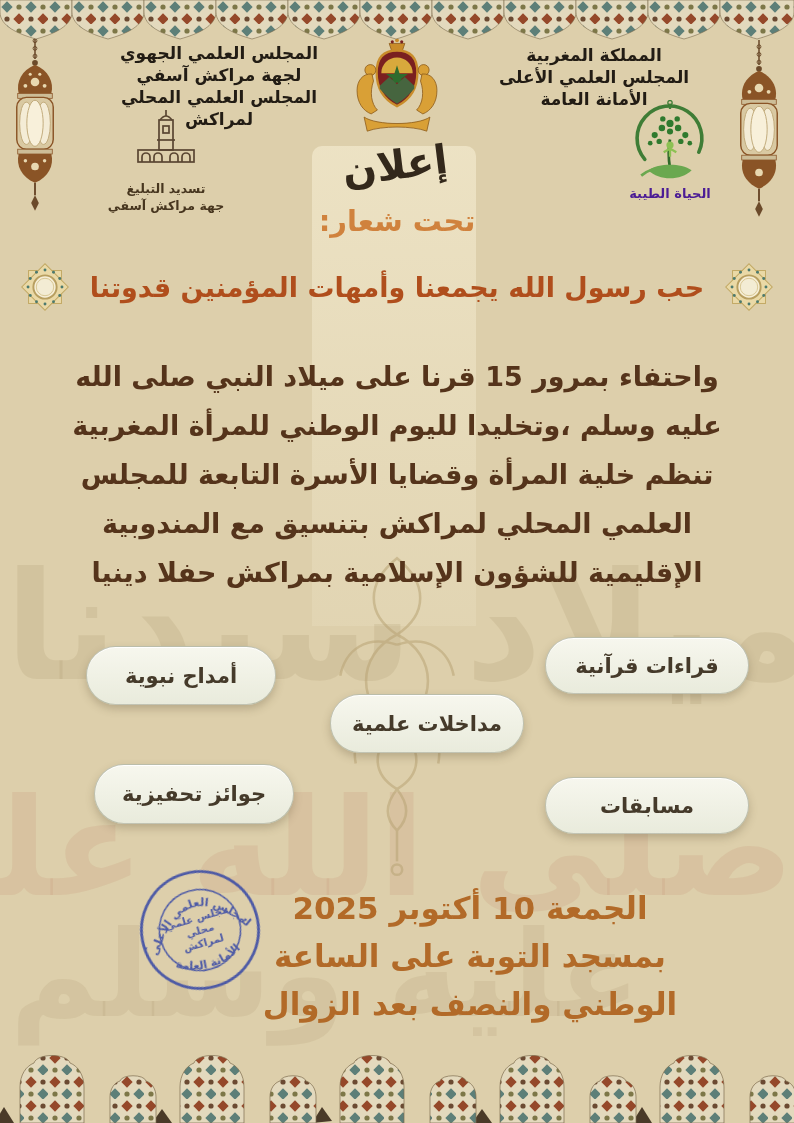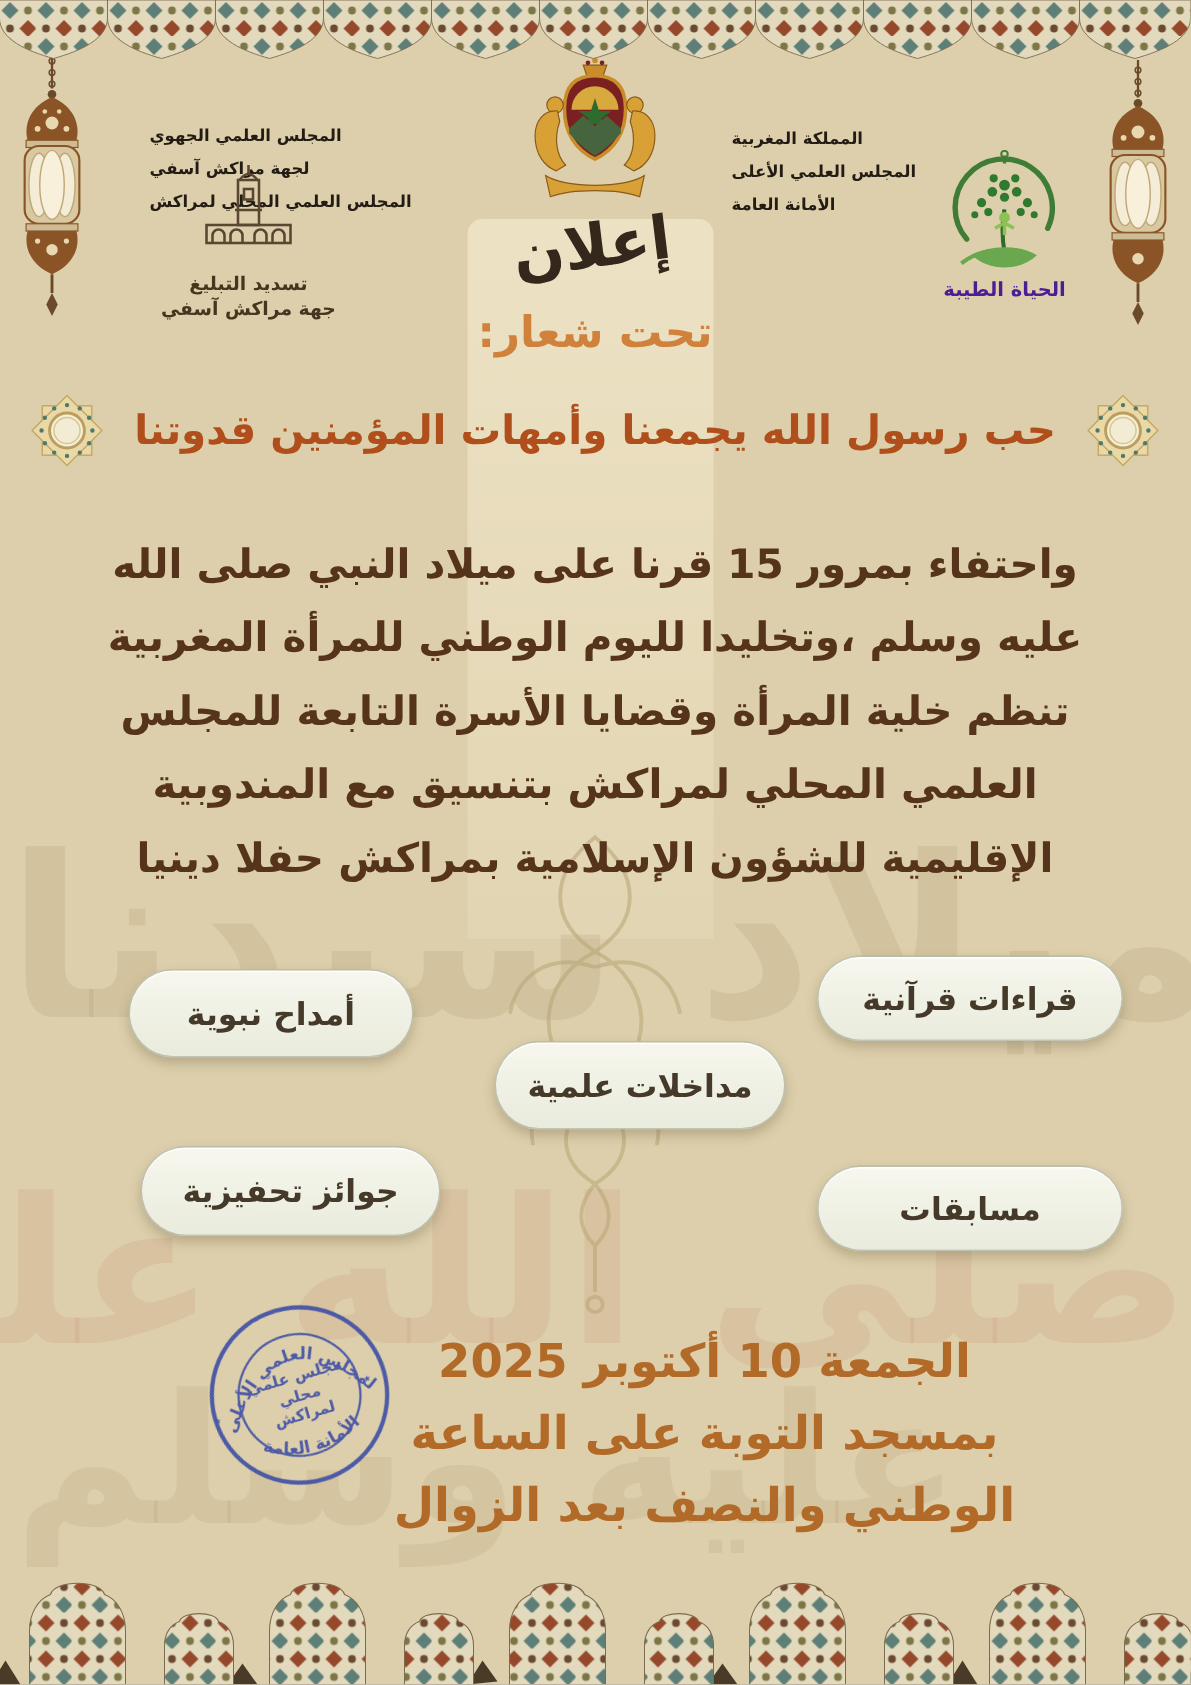--- a/index.html
+++ b/index.html
@@ -16,21 +16,21 @@
   .ghost-1{left:-10px;top:540px;font-size:150px;width:820px;text-align:center;}
   .ghost-2{left:0px;top:770px;font-size:135px;width:794px;text-align:center;color:rgba(196,140,110,.18);}
   .ghost-3{left:10px;top:905px;font-size:120px;width:780px;text-align:left;color:rgba(148,126,86,.12);}
   .arabesque{left:287px;top:552px;width:220px;height:330px;opacity:.55;z-index:0;}
 
   
   .border-top{left:0;top:0;width:794px;height:40px;z-index:3;}
   .border-bottom{left:0;bottom:0;width:794px;height:72px;z-index:3;}
 
   
-  .org-block{z-index:2;text-align:left;font-weight:700;color:#221c14;font-size:11px;line-height:22px;margin-top:38px;}
+  .org-block{z-index:2;text-align:center;font-weight:700;color:#221c14;font-size:17px;line-height:22px;}
   .org-right{top:44px;left:488px;width:212px;}
   .org-left{top:42px;left:100px;width:238px;}
   .coat{left:350px;top:34px;width:94px;height:116px;z-index:2;}
   .announce-word{left:300px;top:142px;width:190px;text-align:center;font-size:40px;font-weight:700;
     color:#33281b;z-index:2;transform:rotate(-7deg);letter-spacing:2px;}
   .minaret-logo{left:116px;top:110px;width:100px;height:70px;z-index:2;}
   .minaret-caption{left:96px;top:180px;width:140px;text-align:center;font-size:12.5px;line-height:17px;
     color:#47361f;font-weight:700;z-index:2;}
   .tree-logo{left:620px;top:100px;width:100px;height:90px;z-index:2;}
   .tree-caption{left:606px;top:186px;width:128px;text-align:center;font-size:13px;font-weight:700;color:#4c1d95;z-index:2;}

